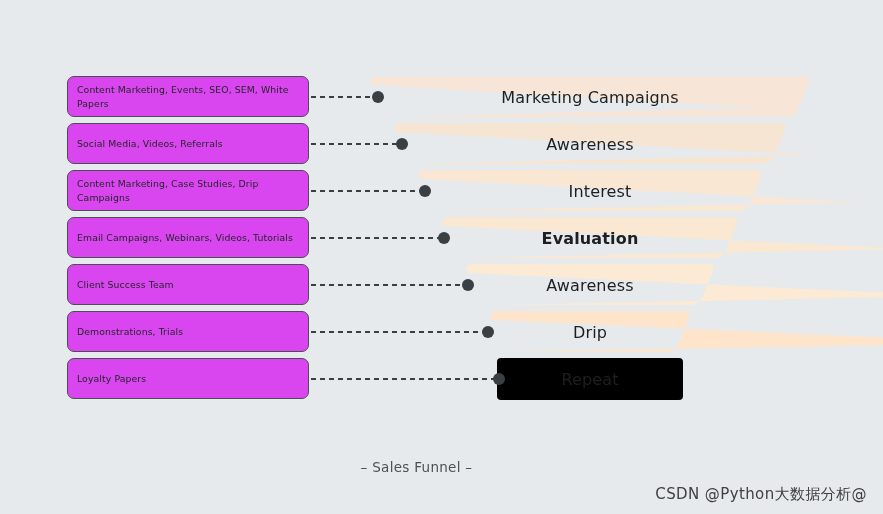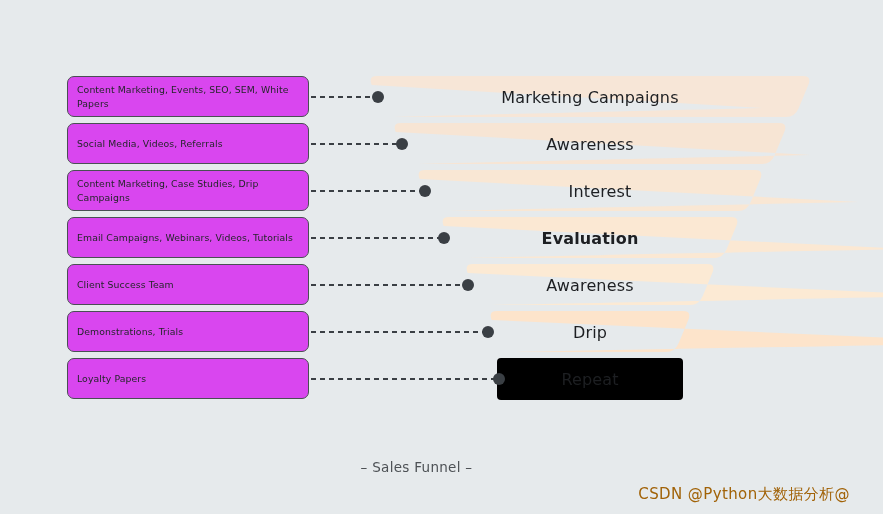--- a/index.html
+++ b/index.html
@@ -82,24 +82,24 @@
     width: 833px;
     text-align: center;
     font-size: 13.5px;
     color: #4d5155;
     letter-spacing: 0.3px;
   }
 
   
   #watermark {
     position: absolute;
-    right: 33px;
+    right: 16px;
     bottom: 10px;
     font-size: 15px;
-    color: #a16207;
+    color: #404040;
     letter-spacing: 0.4px;
     white-space: nowrap;
   }
 </style>
 </head>
 <body style="background: rgb(230, 234, 236);">
 
 <div id="canvas">
 
   <div id="label-column">

